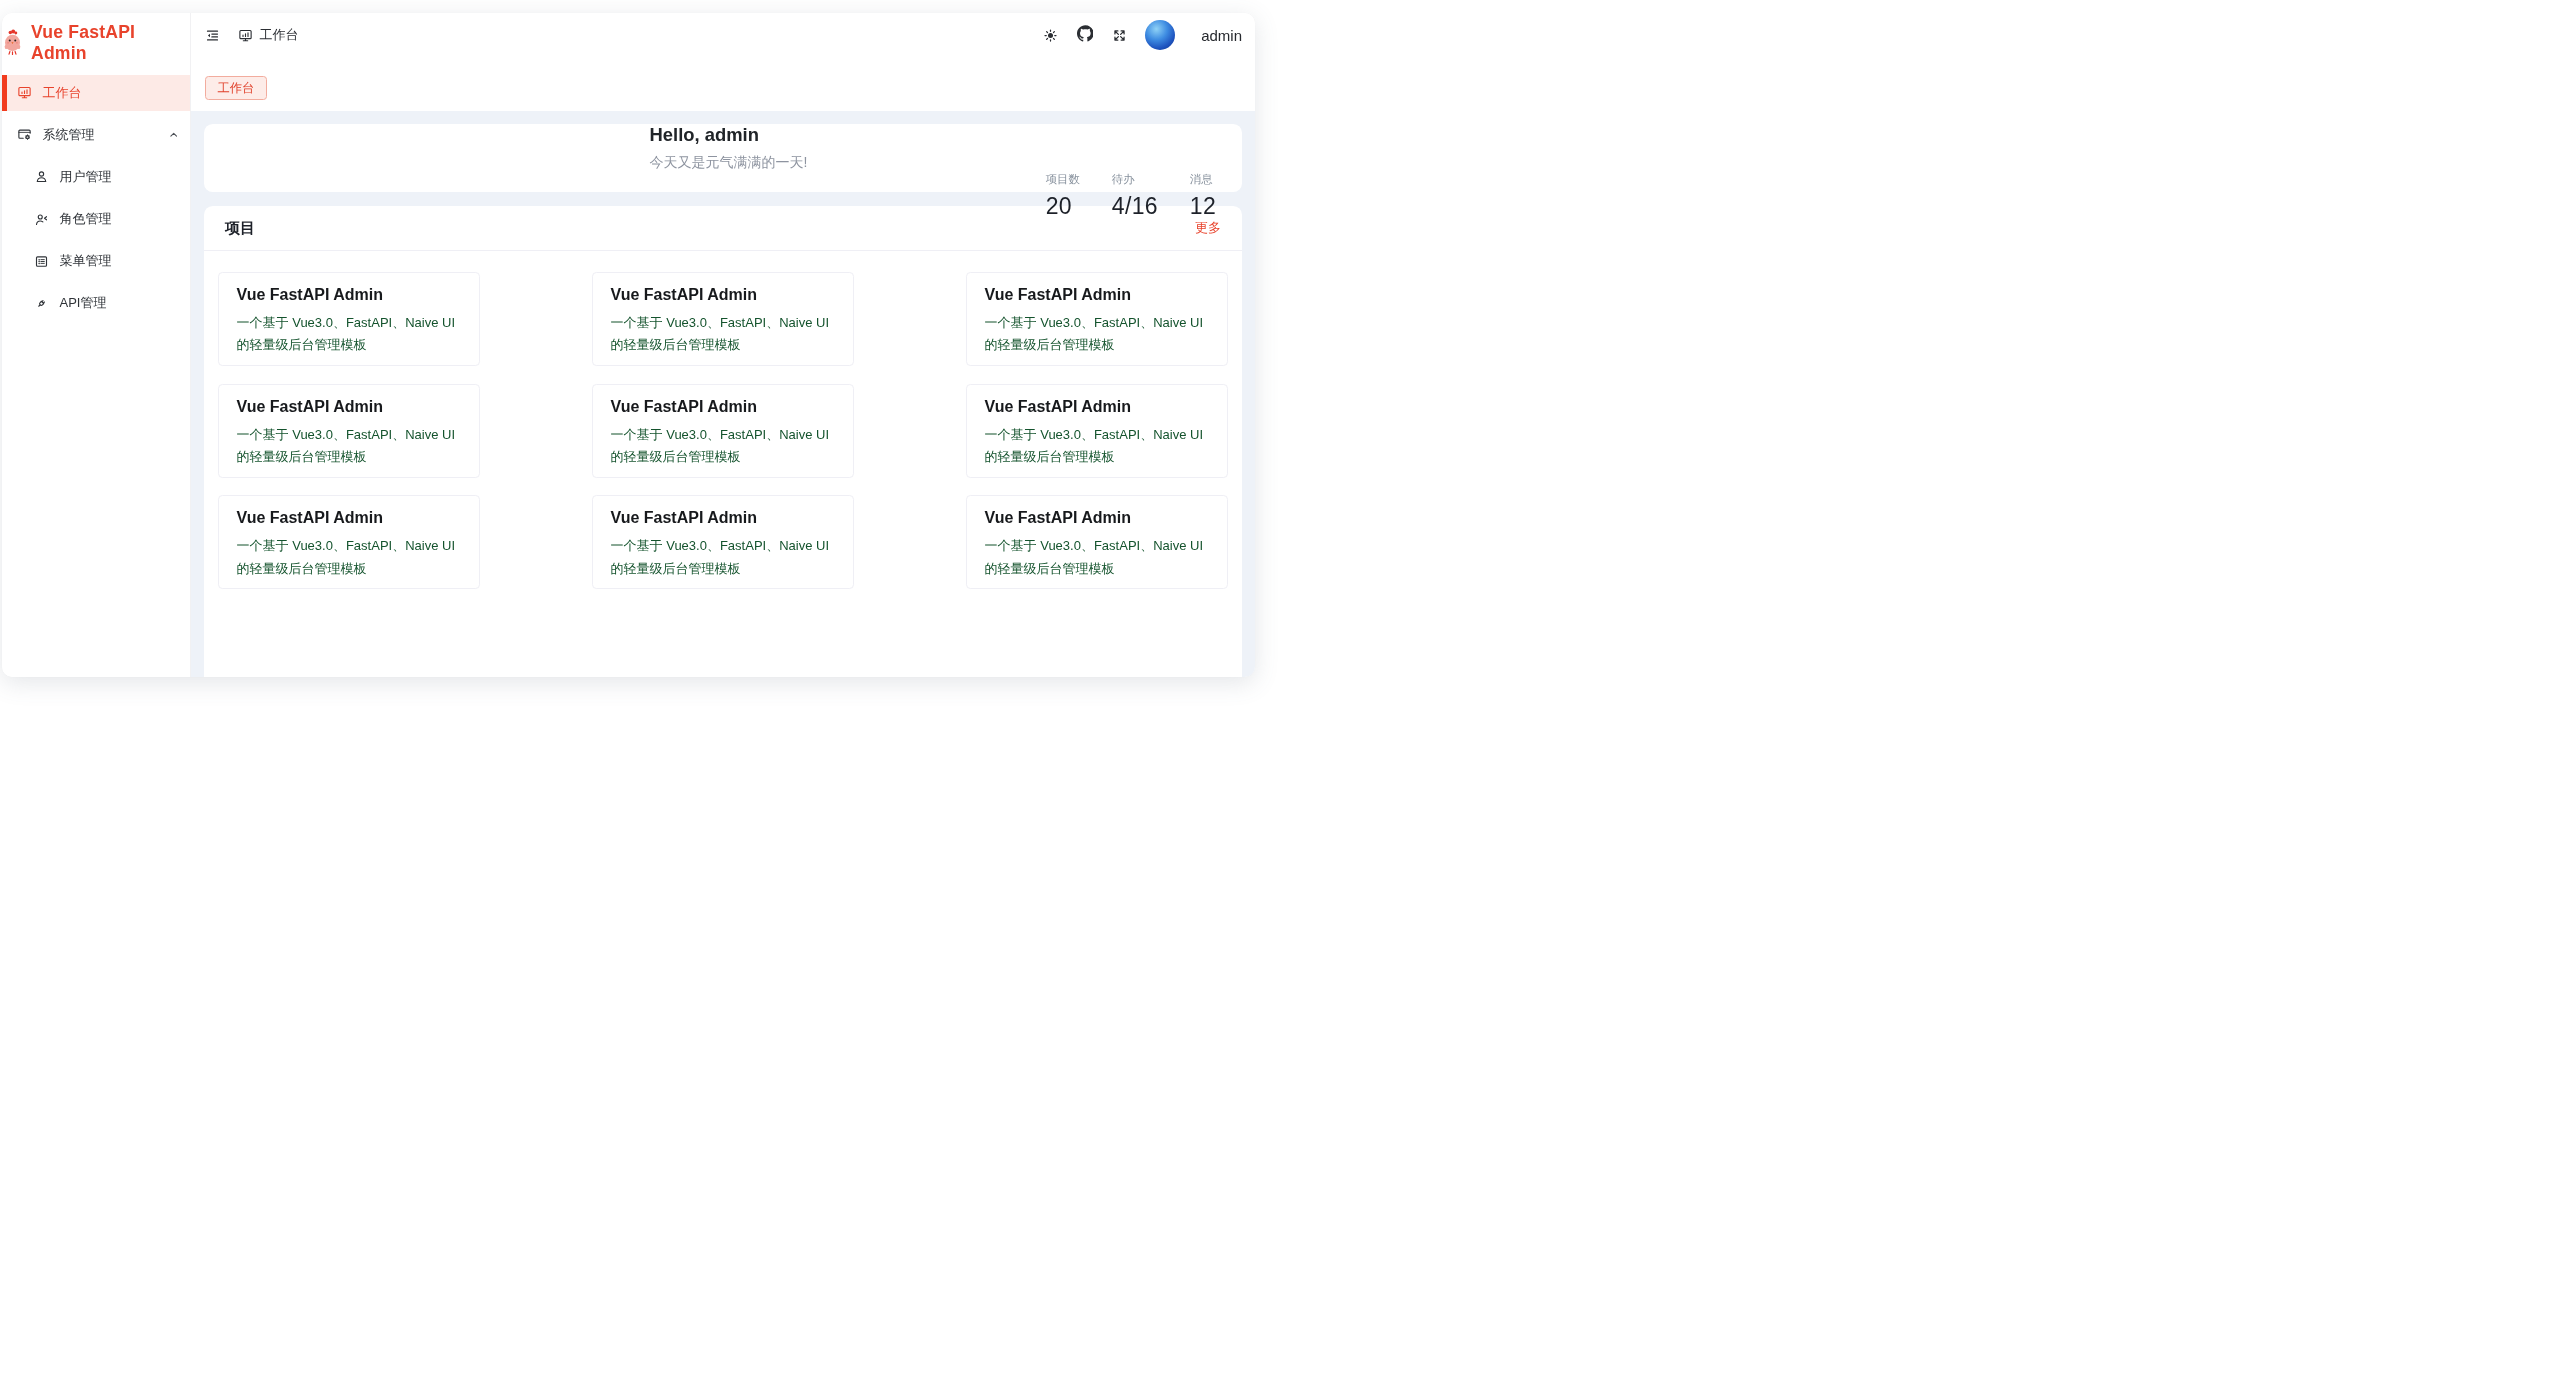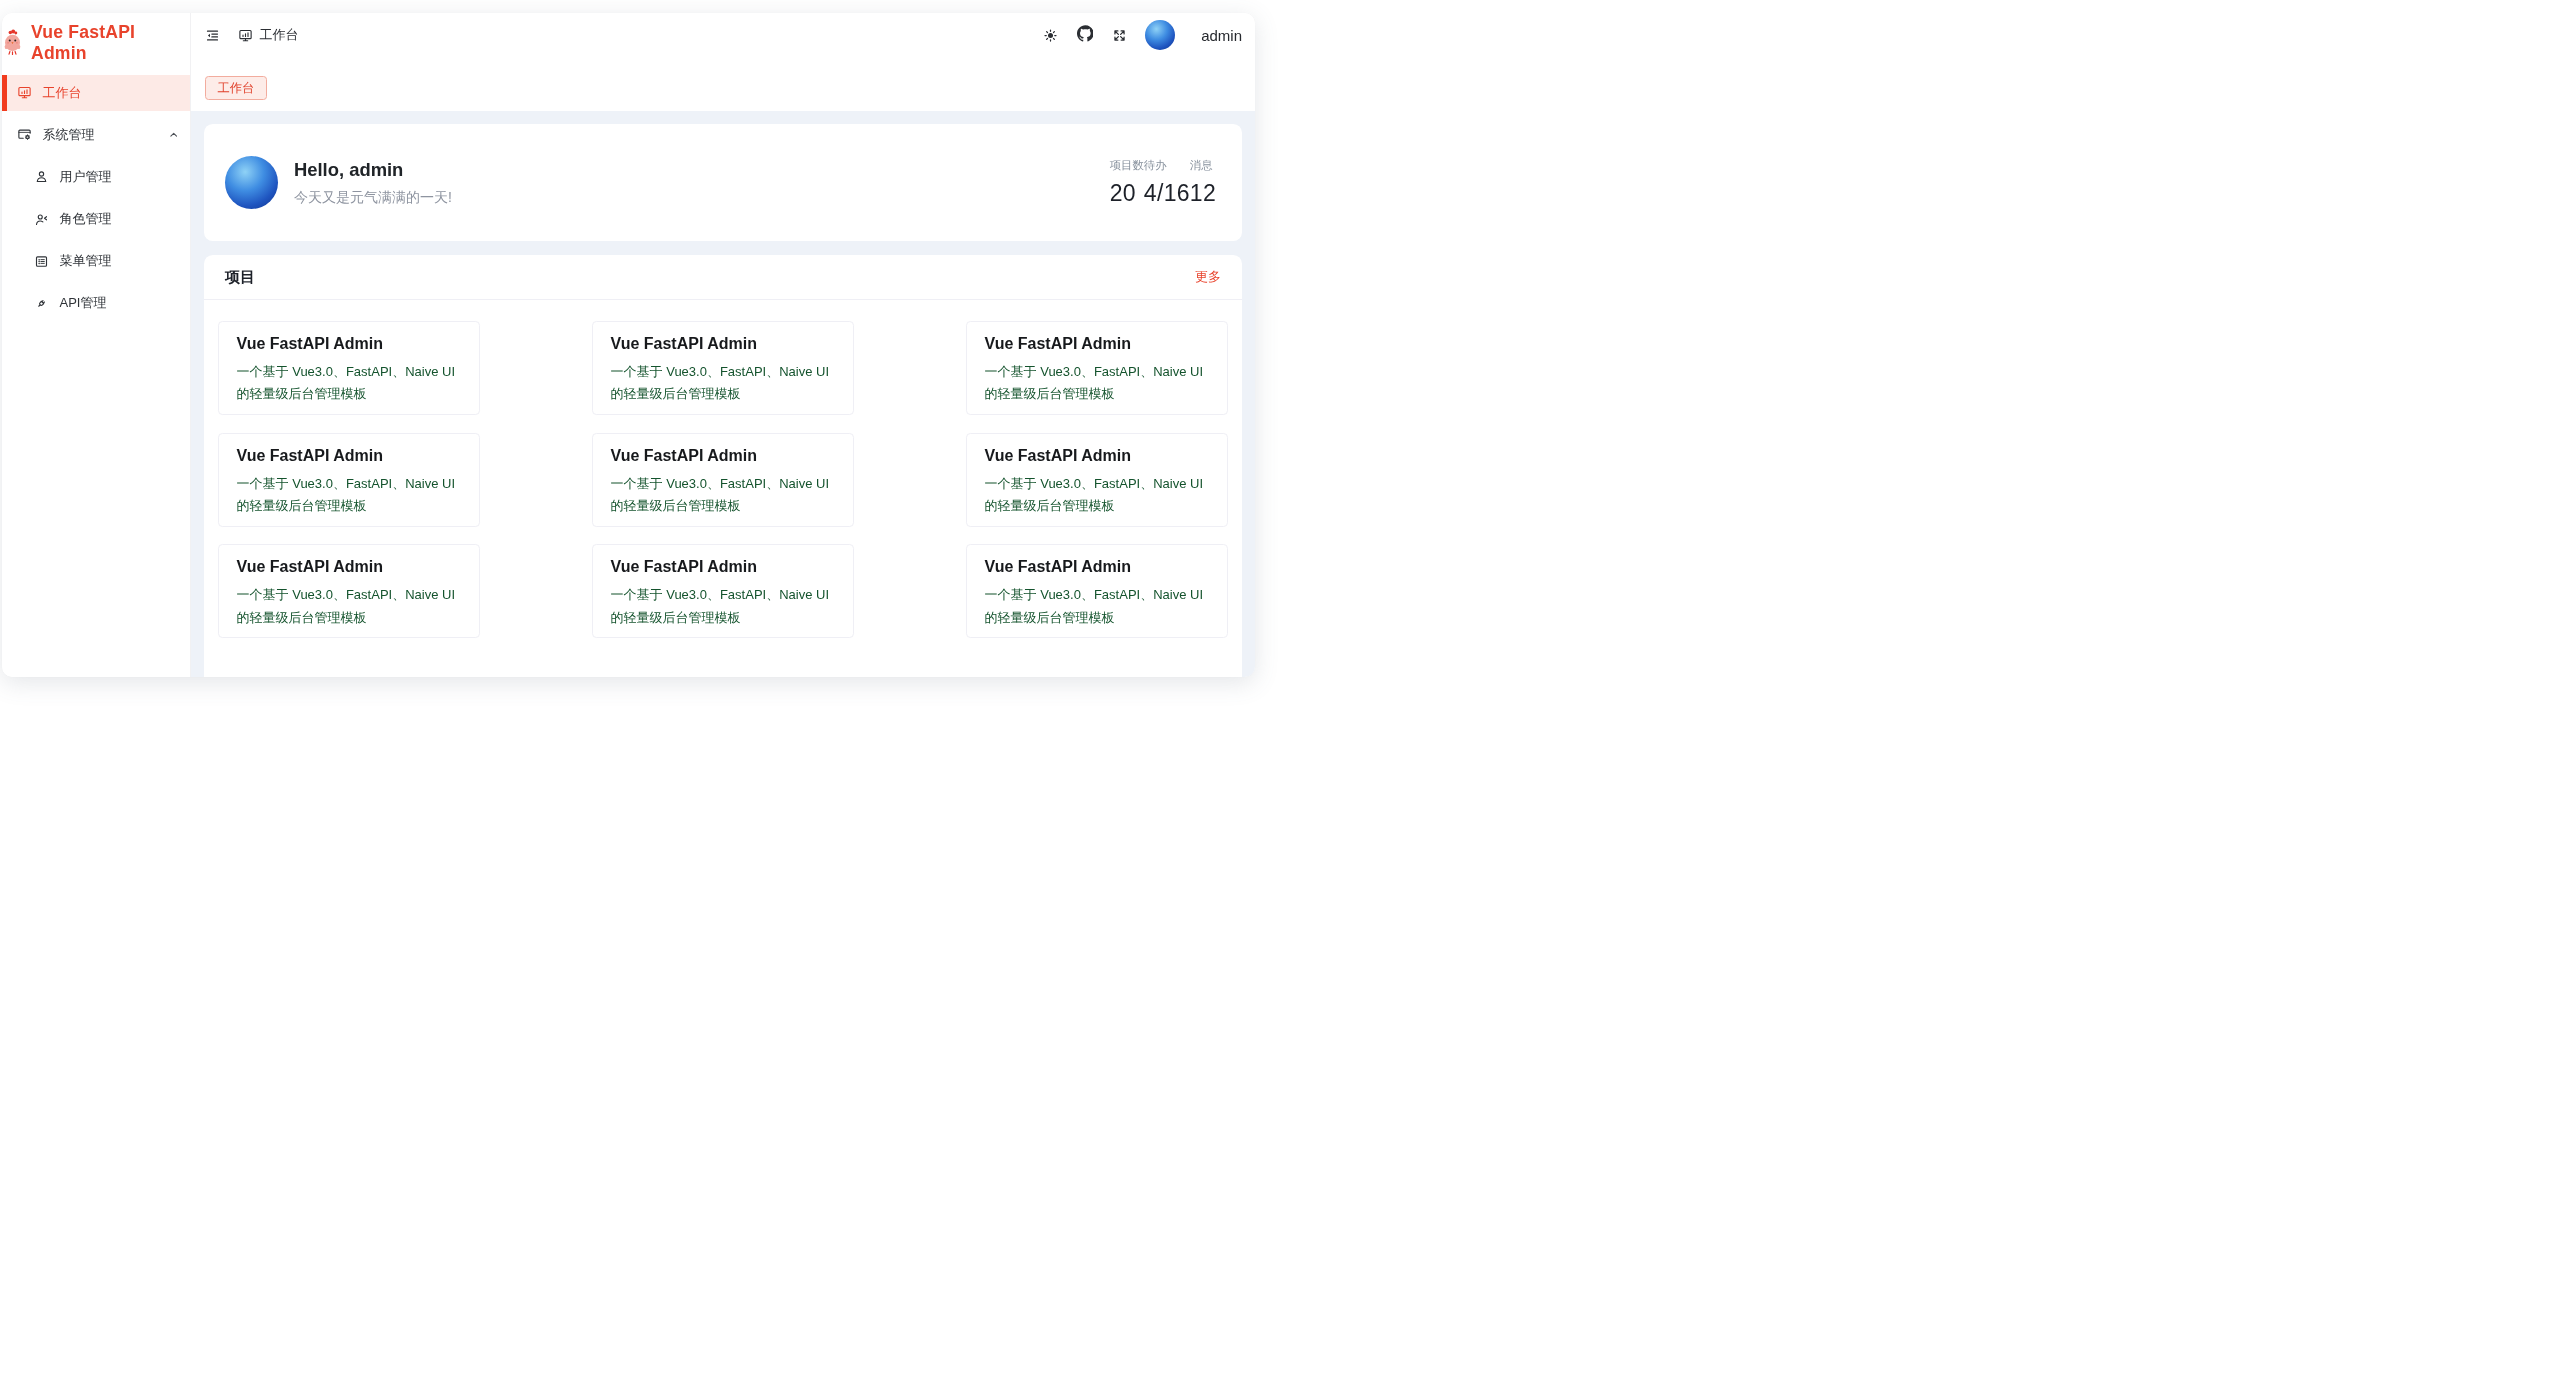--- a/index.html
+++ b/index.html
@@ -39,25 +39,25 @@
   .user-entry{ display:flex; align-items:center; gap:26px; cursor:pointer; }
   .username{ font-size:15px; color:#26292e; }
   
   .tagbar{ height:54px; background:#fff; display:flex; align-items:center; padding:10.5px 14px 1.8px; }
   .tag{ height:24px; display:inline-flex; align-items:center; padding:0 11.4px;
     font-size:12.3px; color:#e0402a; background:#fdece8; border:0.9px solid #f2ac9e;
     border-radius:3.5px; cursor:pointer; }
   
   .content{ flex:1; background:#eef2f8; padding:13px; overflow:hidden; }
   .card{ background:#fff; border-radius:8.8px; }
-  .hello-card{ height:117px; display:flex; align-items:center; padding:0 26px 0 21px; margin-bottom:14px; }
+  .hello-card{ height:68px; display:flex; align-items:center; padding:0 26px 0 21px; margin-bottom:14px;flex-direction:column; }
   .welcome-text{ margin-left:16px; }
   .greeting{ font-size:18.4px; font-weight:600; color:#202428; margin-bottom:8px; }
   .message{ font-size:14px; color:#8e94a0; }
-  .stats{ margin-left:auto; display:flex; }
+  .stats{ margin-left:auto; display:flex; gap:32px; }
   .stat{ display:flex; flex-direction:column; }
   .stat .s-label{ font-size:11.4px; color:#86909c; margin-bottom:6.1px; }
   .stat .s-value{ font-size:23px; font-weight:500; color:#1d2129; letter-spacing:0.3px; }
   
   .projects-card{ height:488px; display:flex; flex-direction:column; }
   .projects-header{ height:45px; flex:0 0 45px; display:flex; align-items:center;
     justify-content:space-between; padding:0 21px; border-bottom:0.9px solid #efeff5; }
   .projects-title{ font-size:15px; font-weight:700; color:#1d2129; }
   .more-link{ font-size:13px; color:#e8432c; cursor:pointer;text-align:right; }
   .projects-body{ padding:21px 14px; flex:1; }

